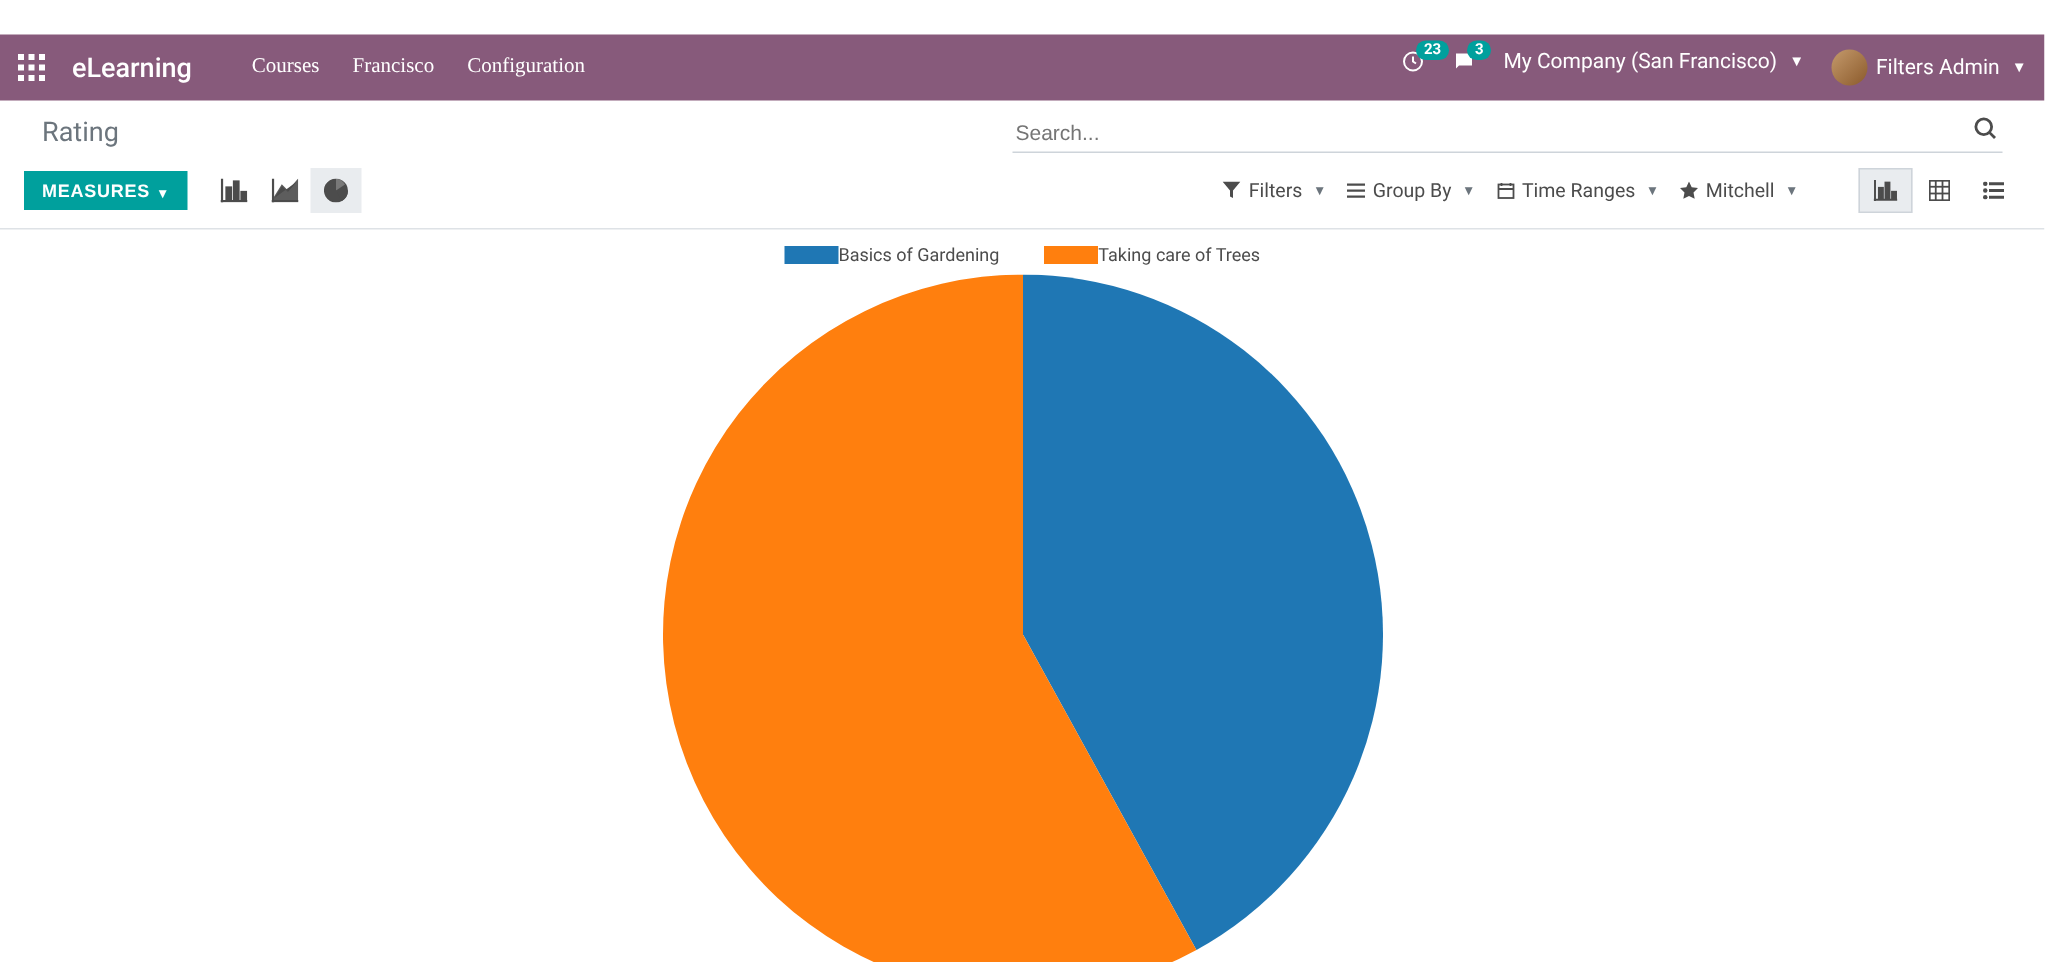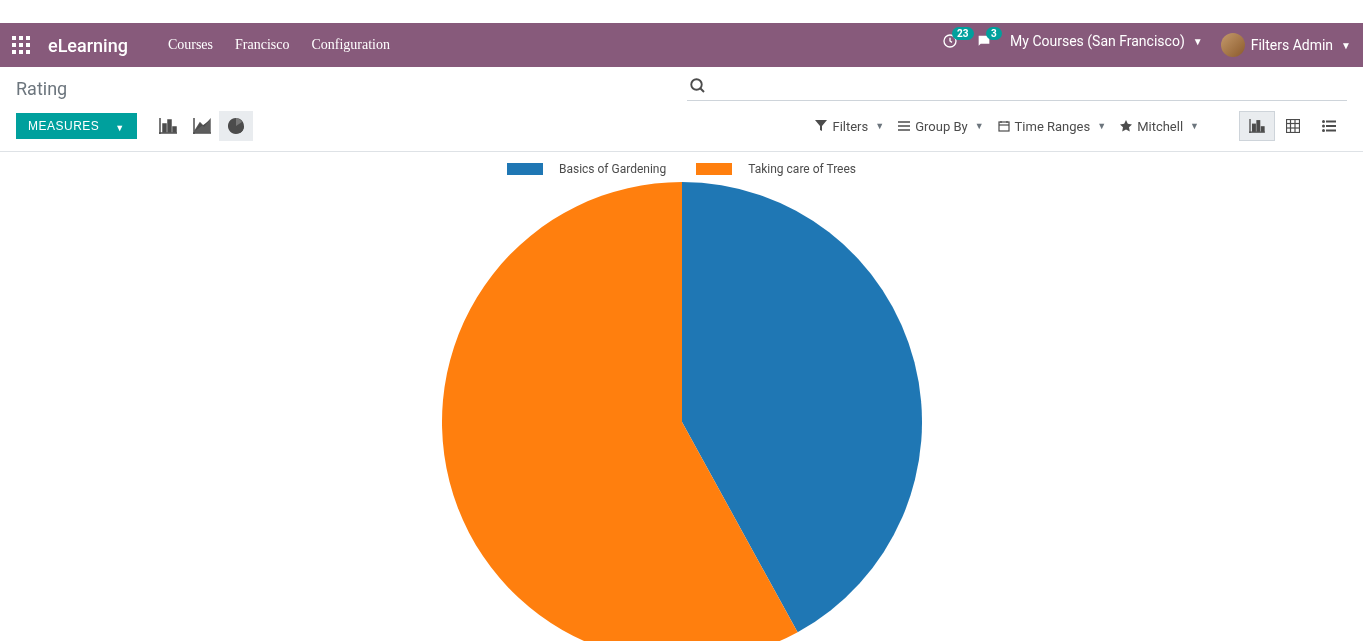--- a/index.html
+++ b/index.html
@@ -13,43 +13,43 @@
   .navbar .spacer { flex: 1; }
   .navbar .right { display: flex; align-items: flex-start; gap: 18px; }
   .badge-wrap { position: relative; cursor:pointer; display:flex; align-items:center;}
   .badge-count { background:#00a09d; color:#fff; border-radius:10px; font-size:10px; padding:1px 5px; position:absolute; top:-6px; left:10px; font-weight:bold;}
   .icon-sm { width:16px;height:16px; }
   .company-switch, .user-menu { cursor:pointer; display:flex; align-items:center; gap:6px; font-size:14px;}
   .avatar { width:24px;height:24px;border-radius:50%;background:linear-gradient(135deg,#c49a6c,#8b5a2b); }
   .caret { font-size:10px; margin-left:2px; }
 
   .control-panel { border-bottom:1px solid #dee2e6; }
-  .cp-top { display:flex; align-items:center; padding: 8px 16px 4px; }
+  .cp-top { display:flex; align-items:center; padding: 8px 28px 4px; }
   .breadcrumb { font-size:18px; color:#6c757d; }
   .cp-top .search-wrap { margin-left:auto; display:flex; align-items:center; border-bottom:1px solid #ced4da; width:660px; }
   .search-wrap input { border:none; outline:none; flex:1; font-size:14px; padding:4px 2px; background:transparent;}
   .search-wrap .search-icon { color:#6c757d; cursor:pointer; padding:2px; }
 
   .cp-bottom { display:flex; align-items:center; padding: 6px 16px 10px; }
-  .btn-measures { background:#00a09d; color:#fff; border:none; padding:6px 12px; font-size:12px; font-weight:400; letter-spacing:0.5px; cursor:pointer; display:flex; align-items:flex-end; gap:14px;}
+  .btn-measures { background:#00a09d; color:#fff; border:none; padding:6px 12px; font-size:12px; font-weight:700; letter-spacing:0.5px; cursor:pointer; display:flex; align-items:flex-end; gap:2px;}
   .btn-measures .caret{font-size:9px;}
   .chart-type-group { display:flex; margin-left:14px; }
   .chart-type-btn { width:34px;height:30px; display:flex;align-items:center;justify-content:center; cursor:pointer; color:#4c4c4c;}
   .chart-type-btn.active { background:#e9ecef; }
   .cp-bottom .spacer { flex:1; }
   .search-options { display:flex; gap:14px; align-items:center; }
   .search-option { display:flex; align-items:center; gap:5px; cursor:pointer; color:#4c4c4c; font-size:13px;}
   .search-option .caret{font-size:9px;color:#6c757d;}
   .view-switcher { display:flex; margin-left:40px; }
   .view-btn { width:36px;height:30px;display:flex;align-items:center;justify-content:center;cursor:pointer; color:#4c4c4c;}
   .view-btn.active { background:#e9ecef; border:1px solid #ced4da;}
 
   .chart-area { padding: 10px 0 20px; display:flex; flex-direction:column; align-items:center; }
   .legend { display:flex; gap:30px; justify-content:center; margin-bottom:6px;}
-  .legend-item { display:flex; align-items:center; gap:16px; font-size:12px; color:#4c4c4c;}
+  .legend-item { display:flex; align-items:center; gap:0; font-size:12px; color:#4c4c4c;}
   .legend-swatch { width:36px; height:12px; }
   .pie-wrap { position:relative; width:480px; height:480px; }
   svg.pie { width:100%; height:100%; }
 </style>
 </head>
 <body>
 
 <div class="navbar">
   <div class="apps-icon">
     <svg viewBox="0 0 18 18" width="18" height="18" fill="#fff">
@@ -79,35 +79,36 @@
         </svg>
       <span class="badge-count">23</span>
     </div>
     <div class="badge-wrap">
       <svg class="icon-sm" viewBox="0 0 24 24" fill="#fff">
           <path d="M4 4h16v12H7l-3 3z"></path>
         </svg>
       <span class="badge-count">3</span>
     </div>
     <div class="company-switch">
-      <span>My Courses (San Francisco)</span>
+      <span>My Company (San Francisco)</span>
       <span class="caret">▼</span>
     </div>
     <div class="user-menu">
       <div class="avatar"></div>
       <span>Filters Admin</span>
       <span class="caret">▼</span>
     </div>
   </div>
 </div>
 
 <div class="control-panel">
   <div class="cp-top">
     <div class="breadcrumb">Rating</div>
     <div class="search-wrap">
+      <input type="text" placeholder="Search..." style="">
       <span class="search-icon">
         <svg width="18" height="18" viewBox="0 0 24 24" fill="none" stroke="#4c4c4c" stroke-width="2.5">
             <circle cx="10" cy="10" r="7"></circle>
             <line x1="20" y1="20" x2="15" y2="15"></line>
           </svg>
       </span>
     </div>
   </div>
   <div class="cp-bottom">
     <button class="btn-measures">

